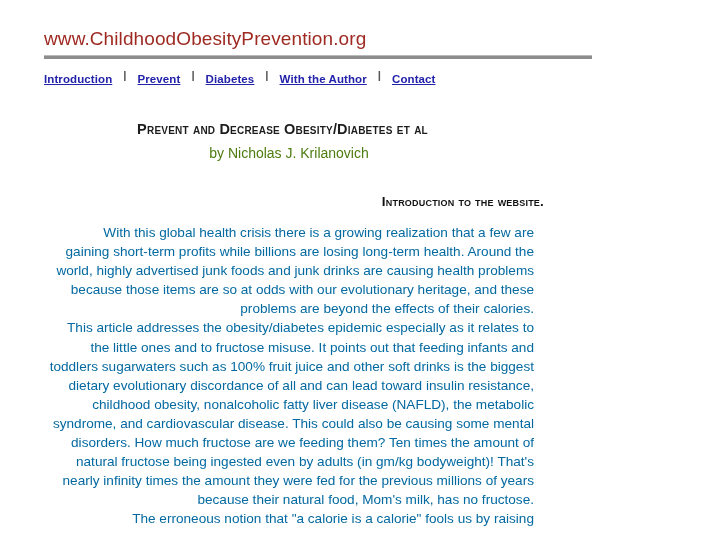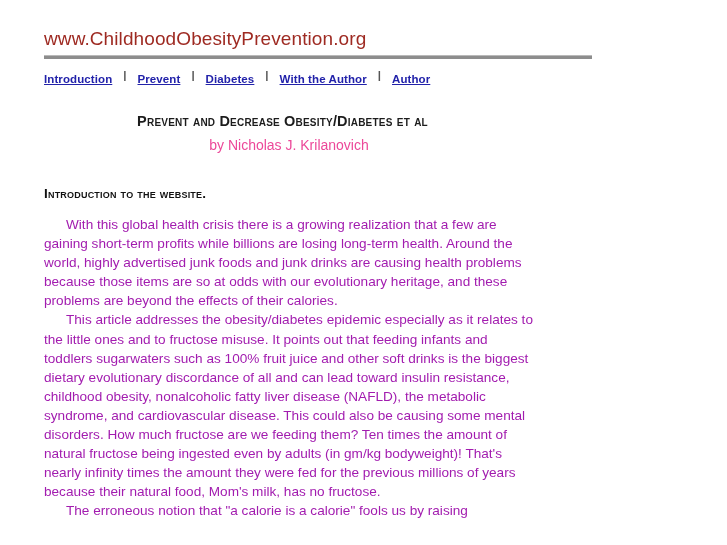--- a/index.html
+++ b/index.html
@@ -61,59 +61,60 @@
   }
   .nav-sep {
     color: #555555;
     font-size: 11.5px;
     font-weight: bold;
     padding: 0 11px;
   }
 
   
   .title-block {
-    margin-top: 26px;
+    margin-top: 34px;
     text-align: center;
     padding-right: 160px;
   }
   .article-title-line {
     font-size: 14.5px;
     font-variant: small-caps;
     font-weight: bold;
     line-height: 21px;
     color: #1c1c1c;
     letter-spacing: 0.2px;
   }
   .byline {
     margin-top: 4px;
     font-size: 14px;
     line-height: 19px;
-    color: #ec4899;
+    color: #4d7c0f;
     padding-left: 13px;
   }
 
   
   .body-wrap {
     margin: 0;
     padding: 0 0 0 44px;
     width: 500px;
+    text-align: right;
   }
   .section-heading {
     margin-top: 31px;
     font-size: 13.5px;
     font-variant: small-caps;
     font-weight: bold;
     letter-spacing: 0.2px;
     color: #111111;
   }
   .para {
     margin: 0;
     font-size: 13.6px;
     line-height: 19.1px;
-    color: #a21caf;
+    color: #0369a1;
     text-indent: 22px;
     width: 490px;
   }
   .para.first {
     margin-top: 14px;
   }
   .para.clipped {
     overflow: hidden;
   }
 </style>
@@ -129,21 +130,21 @@
 
     <div class="nav">
       <span class="nav-link">Introduction</span>
       <span class="nav-sep">|</span>
       <span class="nav-link">Prevent</span>
       <span class="nav-sep">|</span>
       <span class="nav-link">Diabetes</span>
       <span class="nav-sep">|</span>
       <span class="nav-link">With the Author</span>
       <span class="nav-sep">|</span>
-      <span class="nav-link">Author</span>
+      <span class="nav-link">Contact</span>
     </div>
   </div>
 
   <div class="title-block">
     <div class="article-title-line">Prevent and Decrease Obesity/Diabetes et al</div>
     <div class="byline">by Nicholas J. Krilanovich</div>
   </div>
 
   <div class="body-wrap">
     <div class="section-heading">Introduction to the website.</div>

